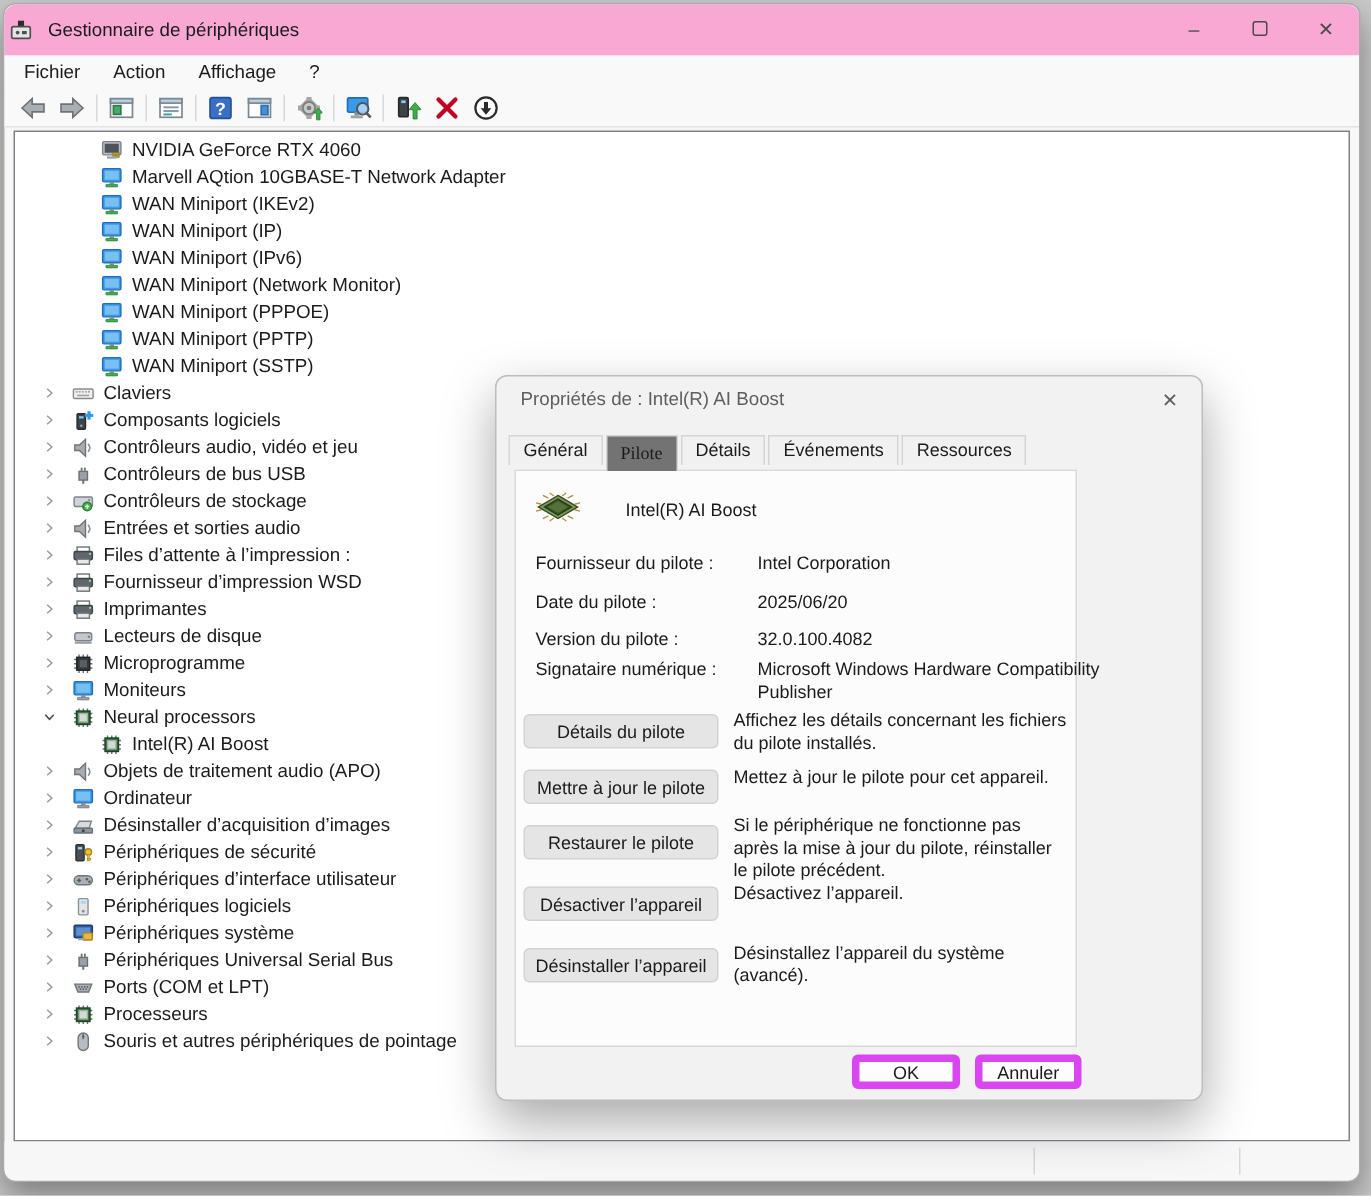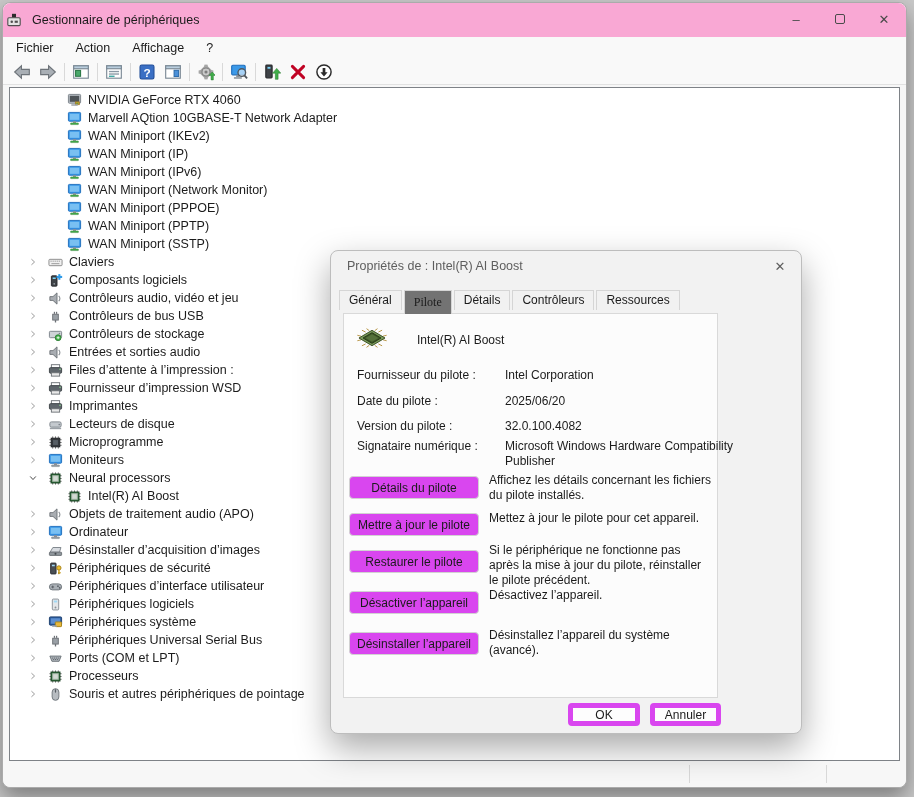--- a/index.html
+++ b/index.html
@@ -53,21 +53,21 @@
     background:#f1f1f1; border:1px solid #d5d5d5; border-bottom:none; margin-right:2px; position:relative; z-index:1; }
   .tab.active { height:24px; line-height:23px; background:#737373; z-index:3;font-family:Liberation Serif, serif; }
   .page { position:absolute; left:12px; top:62px; width:375px; height:385px;
     background:#fcfcfc; border:1px solid #d9d9d9; z-index:2; }
   .dev-head-icon { position:absolute; left:12px; top:13px; width:32px; height:22px; }
   .dev-head-name { position:absolute; left:73px; top:19px; font-size:12px; color:#1b1b1b; }
   .field { position:absolute; left:0; width:100%; }
   .field .flabel { position:absolute; left:13px; width:122px; font-size:12px; color:#1b1b1b; }
   .field .fvalue { position:absolute; left:137px; width:230px; font-size:12px; color:#1b1b1b; line-height:15px;margin-left:24px; }
   .f0{top:54px}.f1{top:80px}.f2{top:105px}.f3{top:125px}
-  .act { position:absolute; left:5px; width:130px; height:23px; background:#d946ef;
+  .act { position:absolute; left:5px; width:130px; height:23px; background:#e5e5e5;
     border:1px solid #d2d2d2; border-radius:4px; font-family:"Liberation Sans",sans-serif;
     font-size:12px; color:#1b1b1b; }
   .a0{top:162px}.a1{top:199px}.a2{top:236px}.a3{top:277px}.a4{top:318px}
   .desc { position:absolute; left:145px; width:224px; font-size:12px; color:#1b1b1b; line-height:15px; }
   .d0{top:159px}.d1{top:197px}.d2{top:229px}.d3{top:274px}.d4{top:314px}
   .dlg-btn { position:absolute; height:23px; background:#fdfdfd; border:5px solid #d946ef;
     border-radius:4px; font-family:"Liberation Sans",sans-serif; font-size:12px; color:#1b1b1b; }
   .btn-ok { left:237px; top:452px; width:72px; }
   .btn-cancel { left:319px; top:452px; width:71px; }
 
@@ -712,21 +712,21 @@
     </div>
   </div>
 
   <div class="dialog">
     <div class="dlg-title">Propriétés de : Intel(R) AI Boost</div>
     <div class="dlg-close">✕</div>
     <div class="tabstrip">
         <div class="tab">Général</div>
         <div class="tab active">Pilote</div>
         <div class="tab">Détails</div>
-        <div class="tab">Contrôleurs</div>
+        <div class="tab">Événements</div>
         <div class="tab">Ressources</div>
       </div>
     <div class="page">
       <svg class="dev-head-icon">
           <use href="#i-chip-persp"></use>
         </svg>
       <div class="dev-head-name">Intel(R) AI Boost</div>
       <div>
           <div class="field f0">
             <span class="flabel">Fournisseur du pilote :</span>

